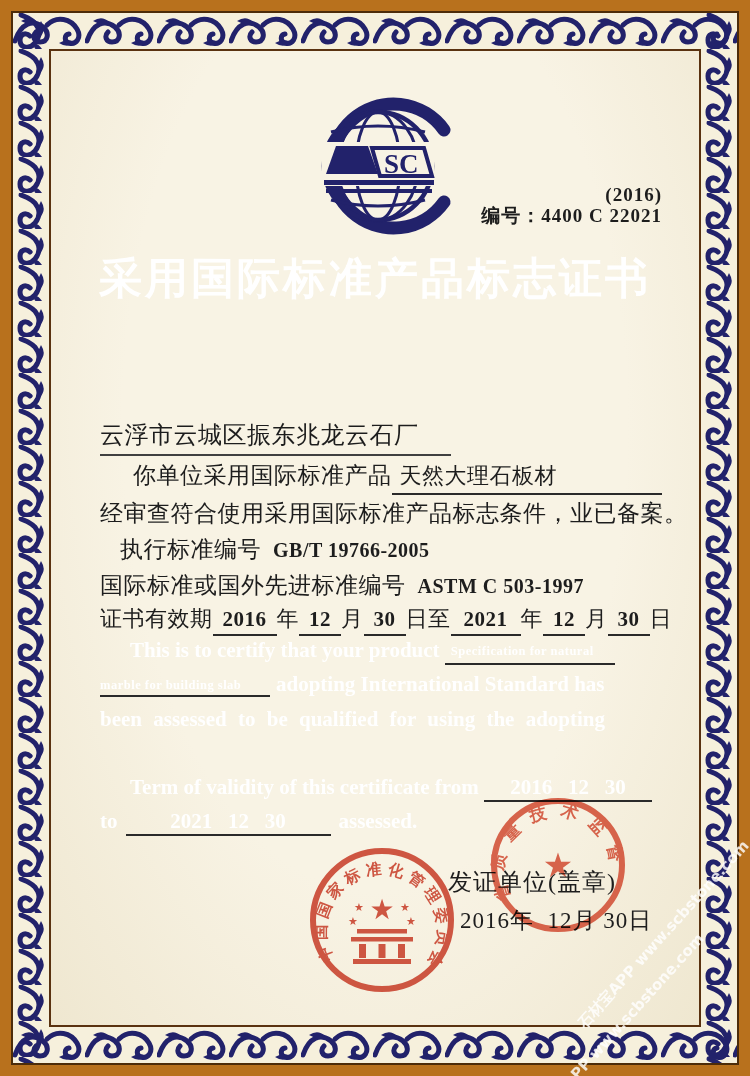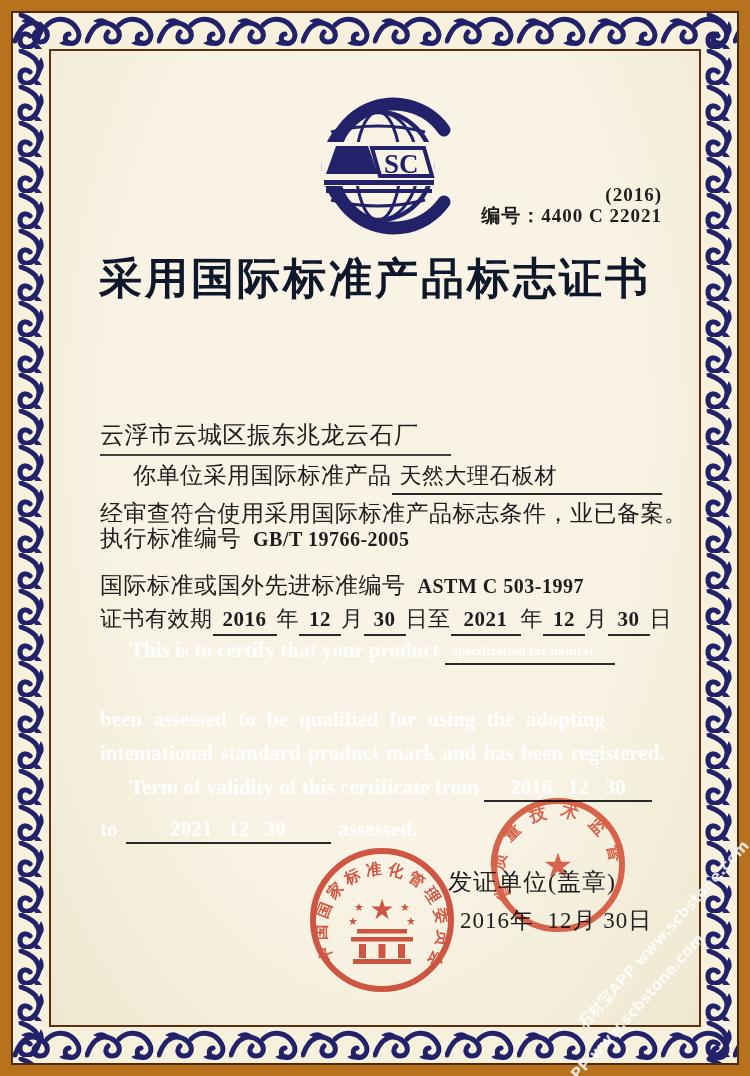--- a/index.html
+++ b/index.html
@@ -13,49 +13,49 @@
   .orn-bottom{bottom:0;left:0;width:100%;height:36px;}
   .orn-left{top:0;left:0;width:36px;height:100%;}
   .orn-right{top:0;right:0;width:36px;height:100%;}
   .paper{position:absolute;left:36px;top:36px;right:36px;bottom:36px;
          border:2px solid #5a3210;
          background:radial-gradient(ellipse at 50% 38%,#f8f3e4 55%,#efe7d0 100%);}
   .content{position:absolute;left:0;top:0;width:750px;height:1076px;z-index:3;color:#1d1d1d;}
   .content > div{position:absolute;}
   .serial{top:184px;right:88px;text-align:right;font-size:19px;font-weight:600;line-height:21px;letter-spacing:1px;}
   .logo{left:296px;top:96px;width:186px;height:150px;}
-  .title-cn{top:250px;left:0;width:100%;text-align:center;font-size:43px;font-weight:700;letter-spacing:3px;color:#0f172a;}
+  .title-cn{top:250px;left:0;width:100%;text-align:center;font-size:43px;font-weight:700;letter-spacing:3px;color:#ffffff;}
   .title-en{left:0;width:100%;text-align:center;font-size:23px;font-weight:600;letter-spacing:1px;}
   .t-en1{top:331px;} .t-en2{top:368px;}
   .cnrow{left:100px;font-size:23px;letter-spacing:.5px;white-space:nowrap;}
   .r-company{top:419px;font-size:24px;}
   .r-company .ul{border-bottom:2px solid #404040;padding-right:32px;padding-bottom:3px;display:inline-block;}
   .r-product{top:460px;}
   .r-product .lbl{margin-left:33px;}
   .r-product .ul{display:inline-block;min-width:258px;border-bottom:2px solid #2a2a2a;padding:0 4px 2px 8px;font-size:22px;}
   .r-review{top:498px;}
-  .r-std{top:523px;} .r-intl{top:570px;}
+  .r-std{top:534px;margin-left:20px;} .r-intl{top:570px;}
   .latin{font-size:20px;font-weight:600;margin-left:12px;letter-spacing:.5px;}
   .r-valid{top:604px;font-size:22px;}
   .r-valid .ul{display:inline-block;border-bottom:2px solid #2a2a2a;text-align:center;font-size:21px;font-weight:600;padding-bottom:2px;}
   .uy{min-width:64px;} .um{min-width:42px;} .ud{min-width:42px;} .uy2{min-width:70px;}
   .en{font-size:21px;font-weight:600;white-space:nowrap;color:#ffffff;}
   .e1{top:638px;left:130px;}
   .e2{top:672px;left:100px;}
   .e3{top:707px;left:100px;word-spacing:6px;}
   .e4{top:741px;left:100px;word-spacing:2px;}
   .e5{top:775px;left:130px;}
   .e6{top:809px;left:100px;}
   .sm{font-size:12.5px;font-weight:700;letter-spacing:.5px;}
   .sm-ul{display:inline-block;border-bottom:2px solid #2a2a2a;vertical-align:2px;}
   .w1{min-width:162px;padding:0 2px 4px 6px;}
   .w2{min-width:168px;padding:0 2px 2px 0;margin-right:6px;}
   .pre{white-space:pre;}
   .v-ul{display:inline-block;border-bottom:2px solid #2a2a2a;text-align:center;font-weight:600;}
-  .vf{min-width:168px;} .vt{min-width:205px;margin:8px 8px;}
+  .vf{min-width:168px;} .vt{min-width:205px;margin:0 8px;}
   .issuer-label{left:448px;top:866px;font-size:24px;letter-spacing:1px;}
   .issuer-date{left:460px;top:905px;font-size:23px;letter-spacing:1px;}
   .footer{top:969px;left:0;width:100%;text-align:center;font-size:27px;letter-spacing:5px;color:#1a1a1a;}
   .stamp{border-radius:50%;mix-blend-mode:multiply;}
   .stamp-left{left:309px;top:847px;width:146px;height:146px;}
   .stamp-right{left:490px;top:797px;width:136px;height:136px;}
   .wm{color:rgba(255,255,255,.82);font-family:"DejaVu Sans","Liberation Sans",sans-serif;
       font-weight:700;font-size:15px;white-space:nowrap;transform:rotate(-48deg);z-index:6;text-align:center;}
   .wm1{left:545px;top:935px;width:220px;}
   .wm2{left:500px;top:1028px;width:220px;}
@@ -142,22 +142,24 @@
     </div>
 
     <div class="cnrow r-valid">
       <span>证书有效期</span><span class="ul uy">2016</span><span>年</span><span class="ul um">12</span><span>月</span><span class="ul ud">30</span><span>日</span><span>至</span><span class="ul uy2">2021</span><span>年</span><span class="ul um">12</span><span>月</span><span class="ul ud">30</span><span>日</span>
     </div>
 
     <div class="en e1">
       <span>This is to certify that your product</span>
       <span class="sm sm-ul w1">Specification for natural</span>
     </div>
+    <div class="en e2">
+      <span class="sm sm-ul w2">marble for building slab</span><span>adopting International Standard has</span>
+    </div>
     <div class="en e3">been assessed to be qualified for using the adopting</div>
-    <div class="en e4">intemational standard product mark and has been registered.</div>
     <div class="en e5">
       <span>Term of validity of this certificate from</span>
       <span class="v-ul vf pre">2016   12   30</span>
     </div>
     <div class="en e6">
       <span>to</span><span class="v-ul vt pre">2021   12   30</span><span>assessed.</span>
     </div>
 
     <div class="issuer-label">发证单位(盖章)</div>
     <div class="issuer-date pre">2016年  12月 30日</div>

